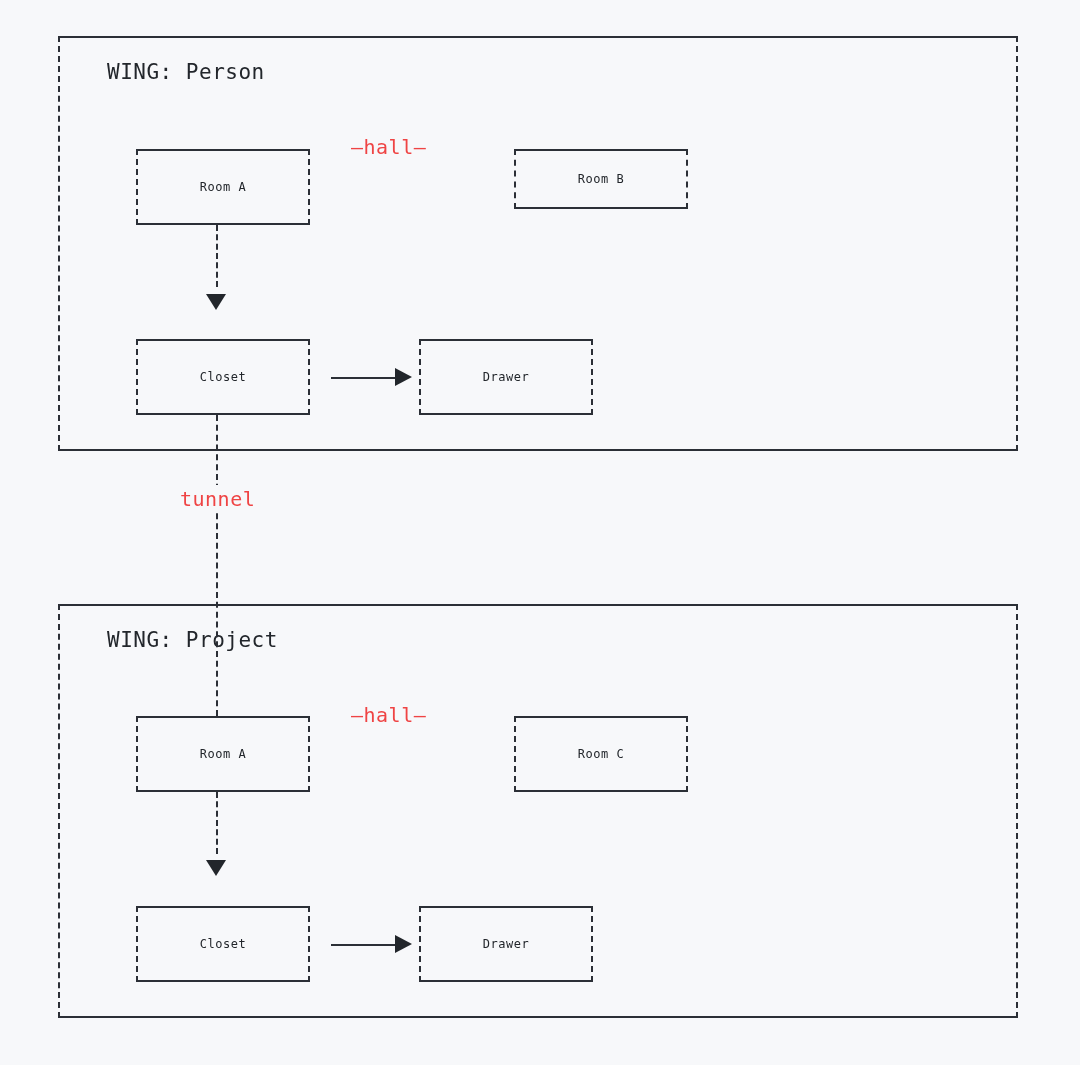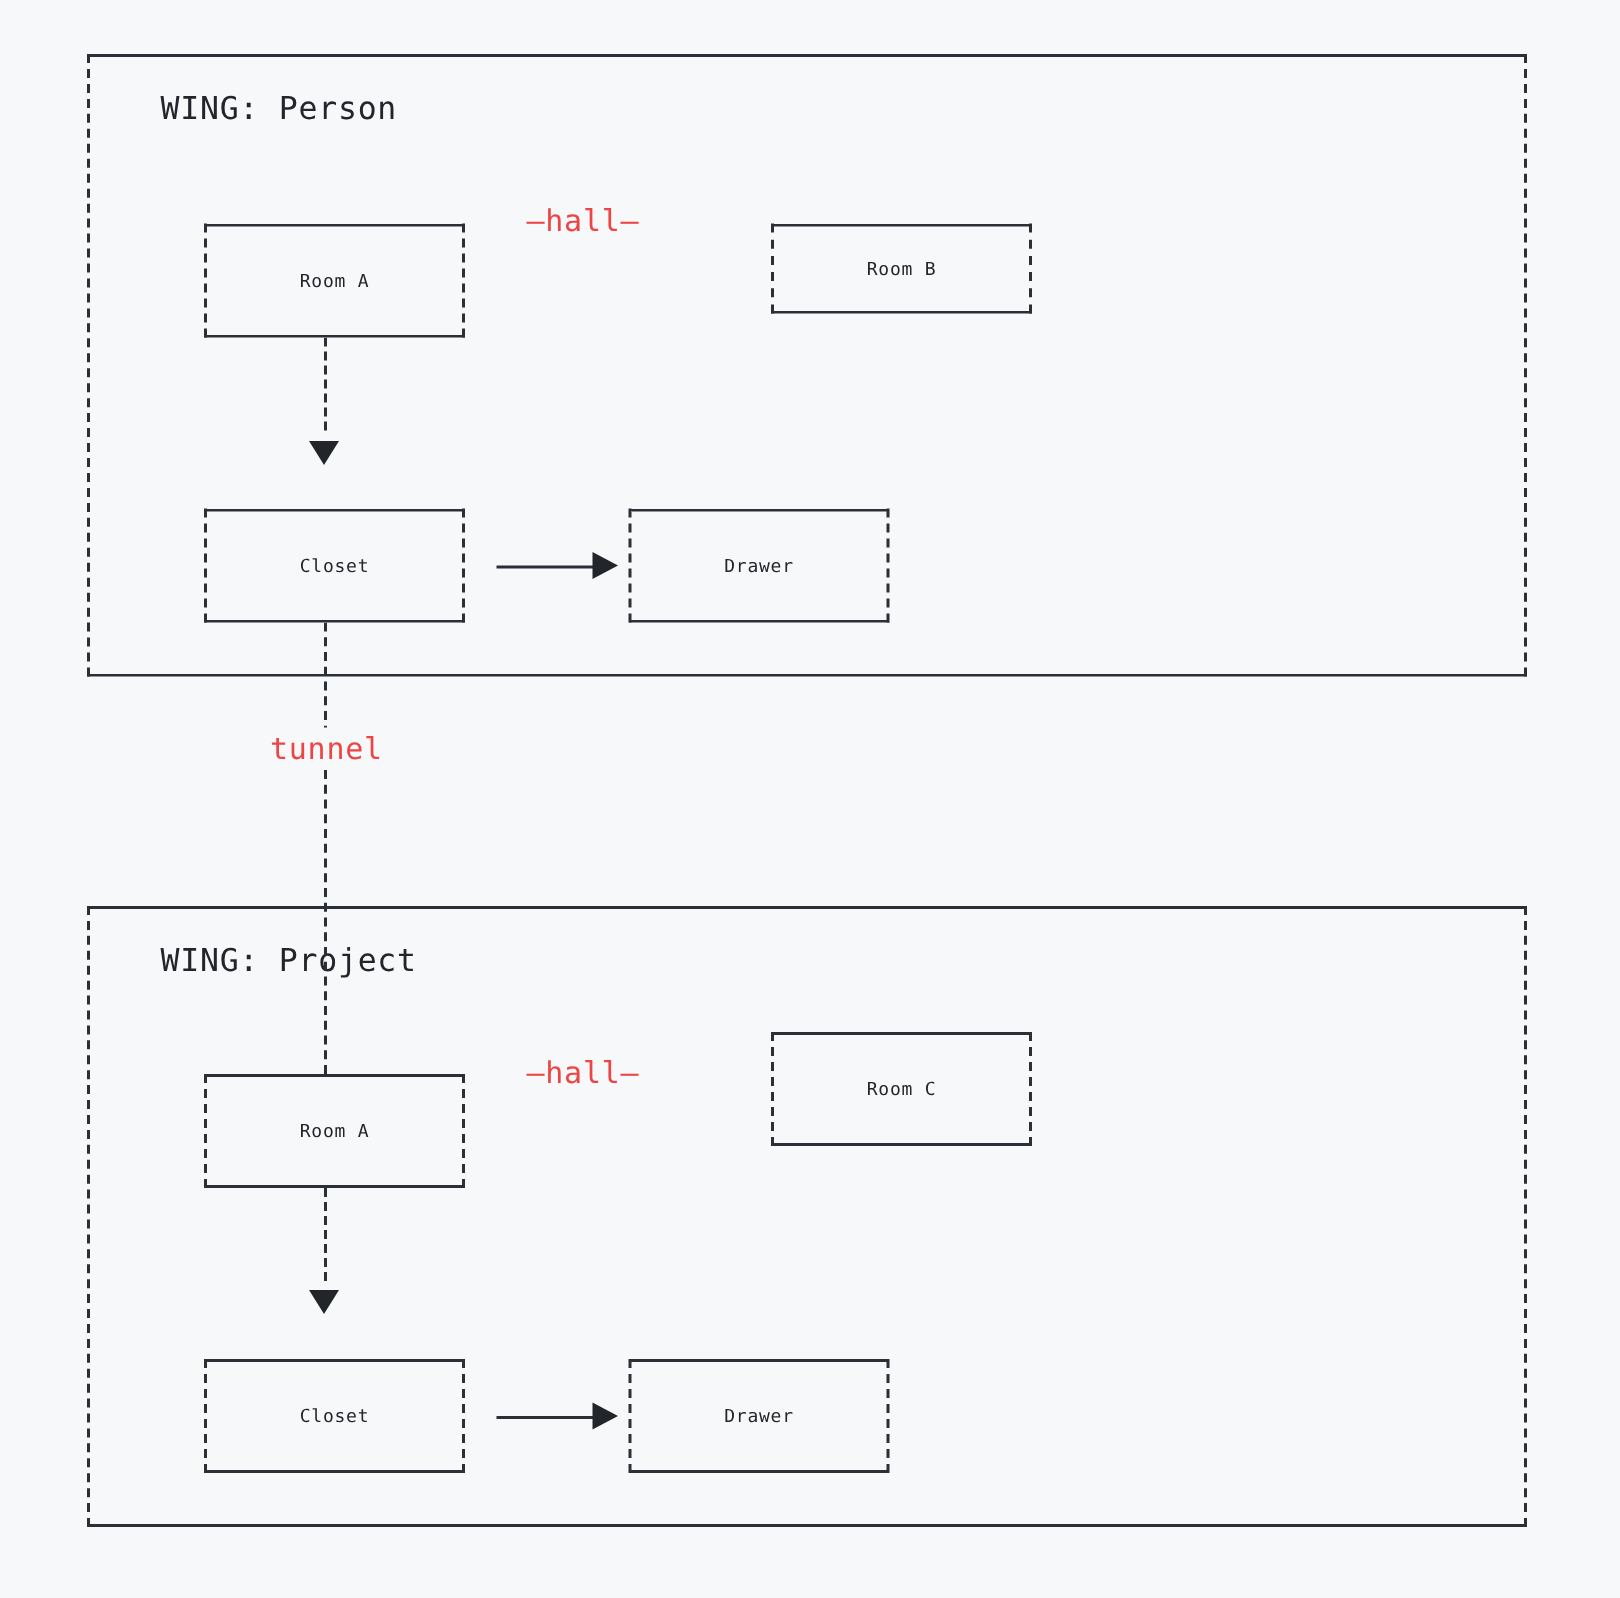--- a/index.html
+++ b/index.html
@@ -145,21 +145,21 @@
   <div class="wing" style="left:58px; top:604px; width:960px; height:414px;">
     <div class="wing-title">WING: Project</div>
   </div>
 
   <div class="node" style="left:136px; top:716px; width:174px; height:76px;">
     <span>Room A</span>
   </div>
 
   <div class="edge-label" style="left:351px; top:703px;">—hall—</div>
 
-  <div class="node" style="left:514px; top:688px; width:174px; height:76px;">
+  <div class="node" style="left:514px; top:716px; width:174px; height:76px;">
     <span>Room C</span>
   </div>
 
   <div class="vline-dashed" style="left:216px; top:792px; height:62px;"></div>
   <div class="arrow-down" style="left:206px; top:860px;"></div>
 
   <div class="node" style="left:136px; top:906px; width:174px; height:76px;">
     <span>Closet</span>
   </div>
 

